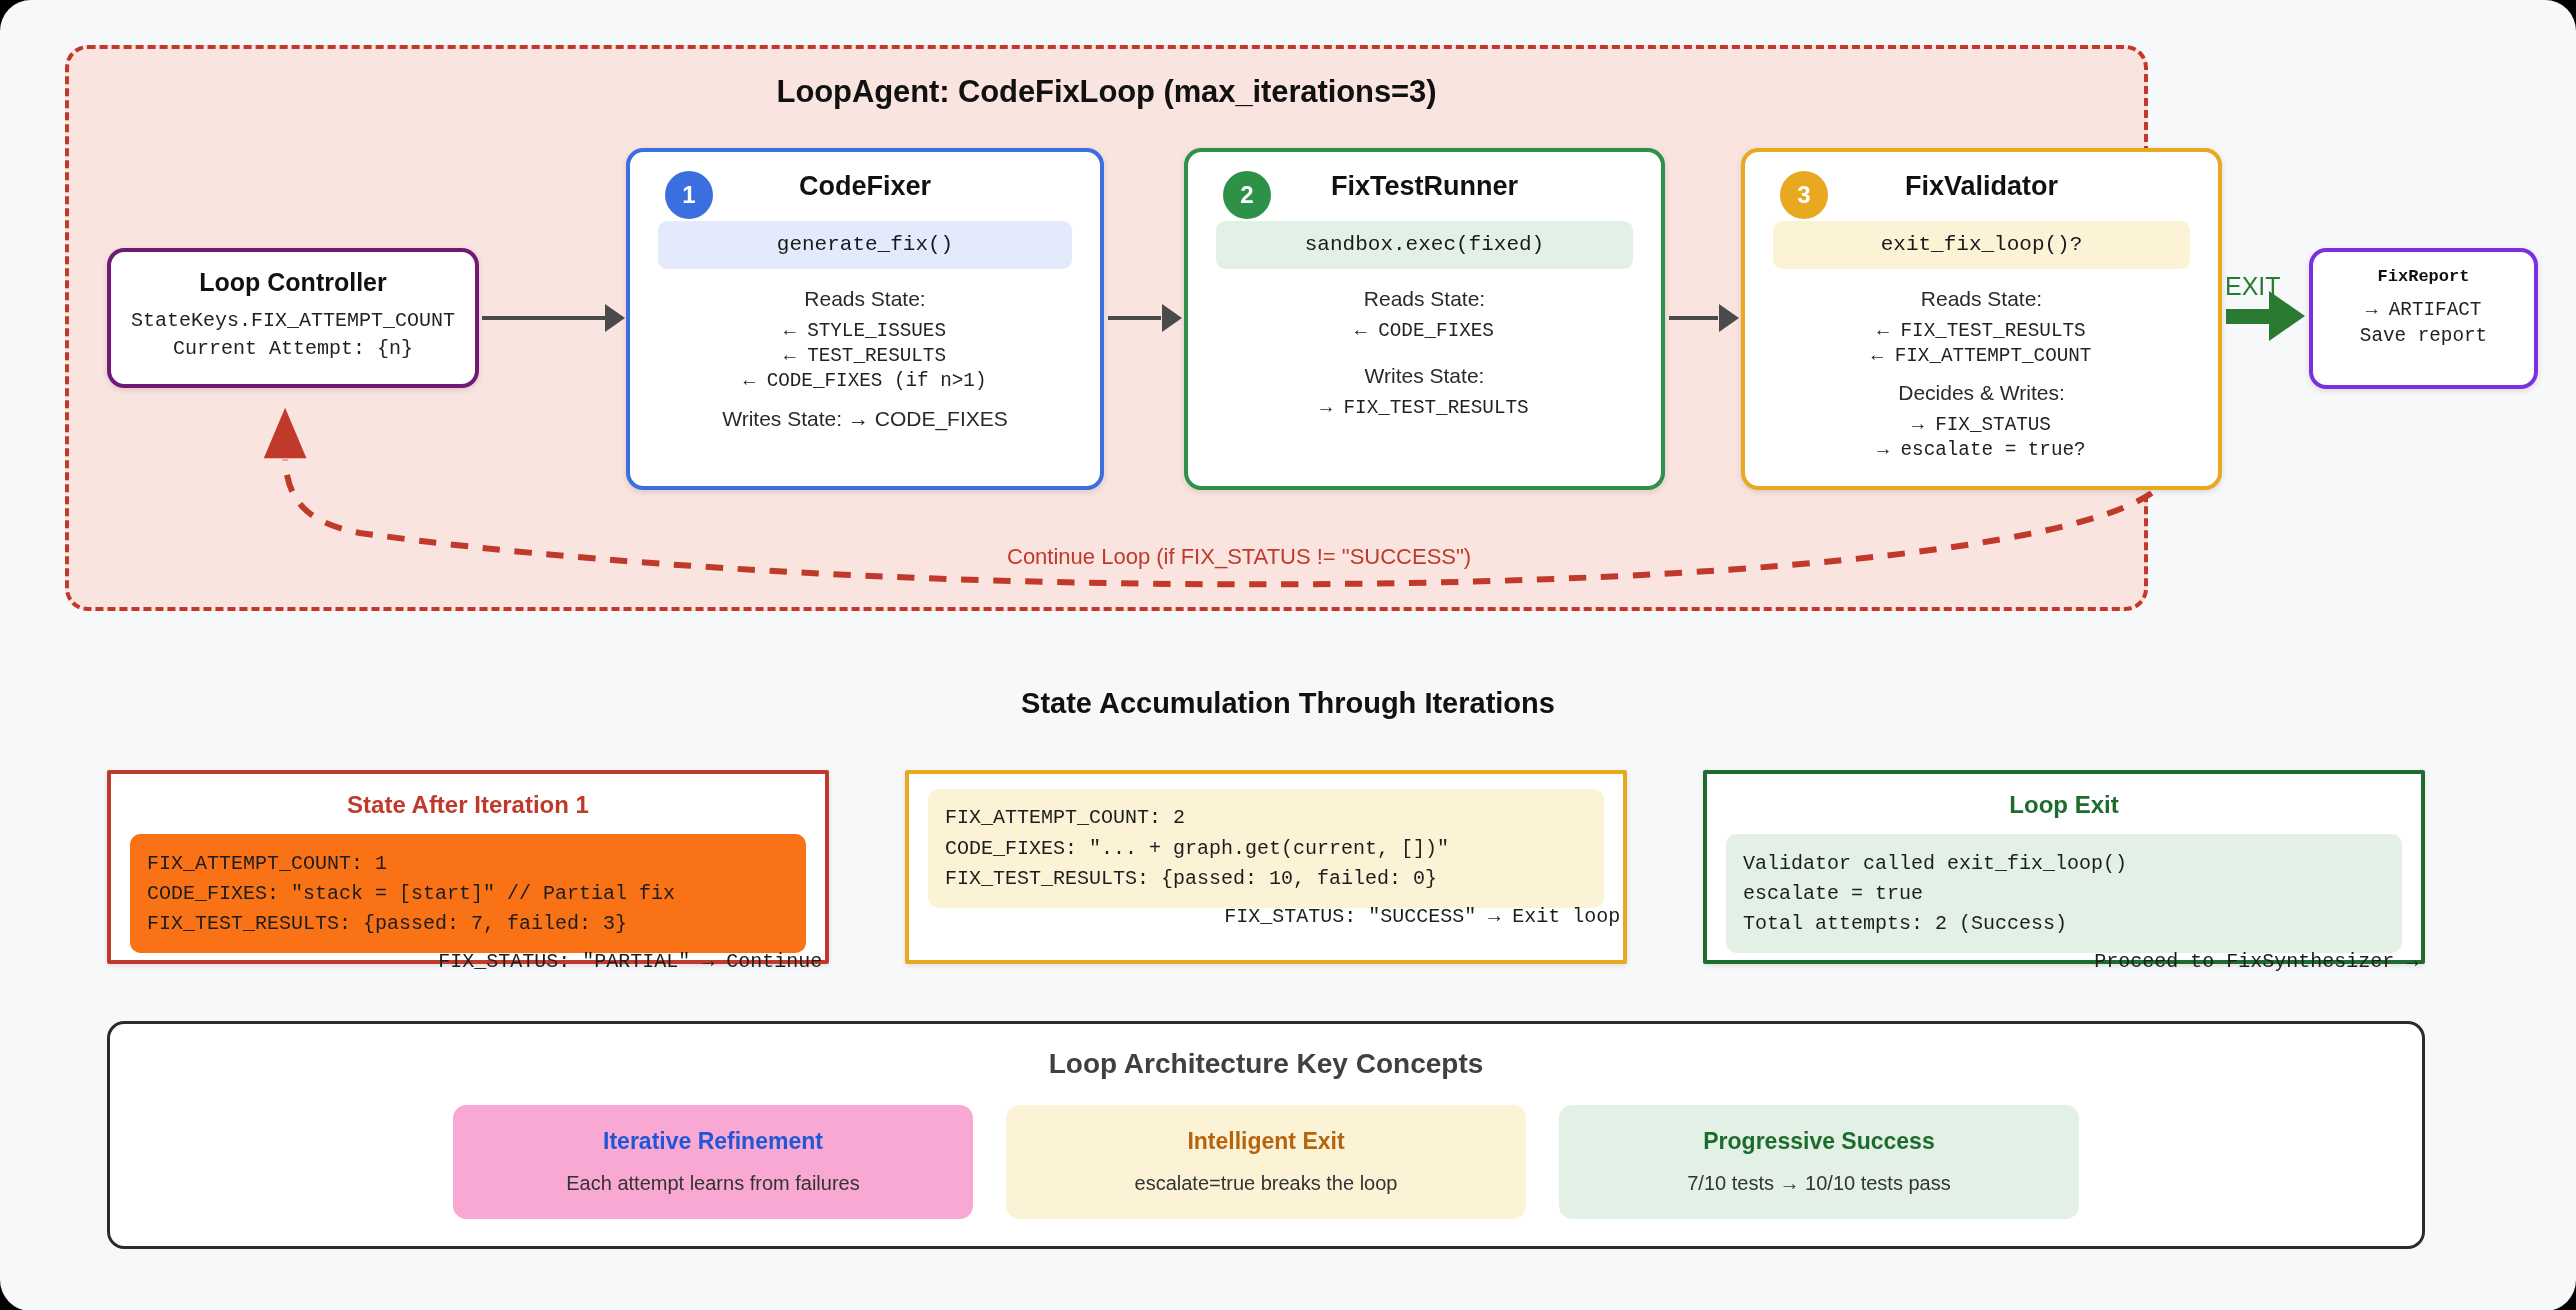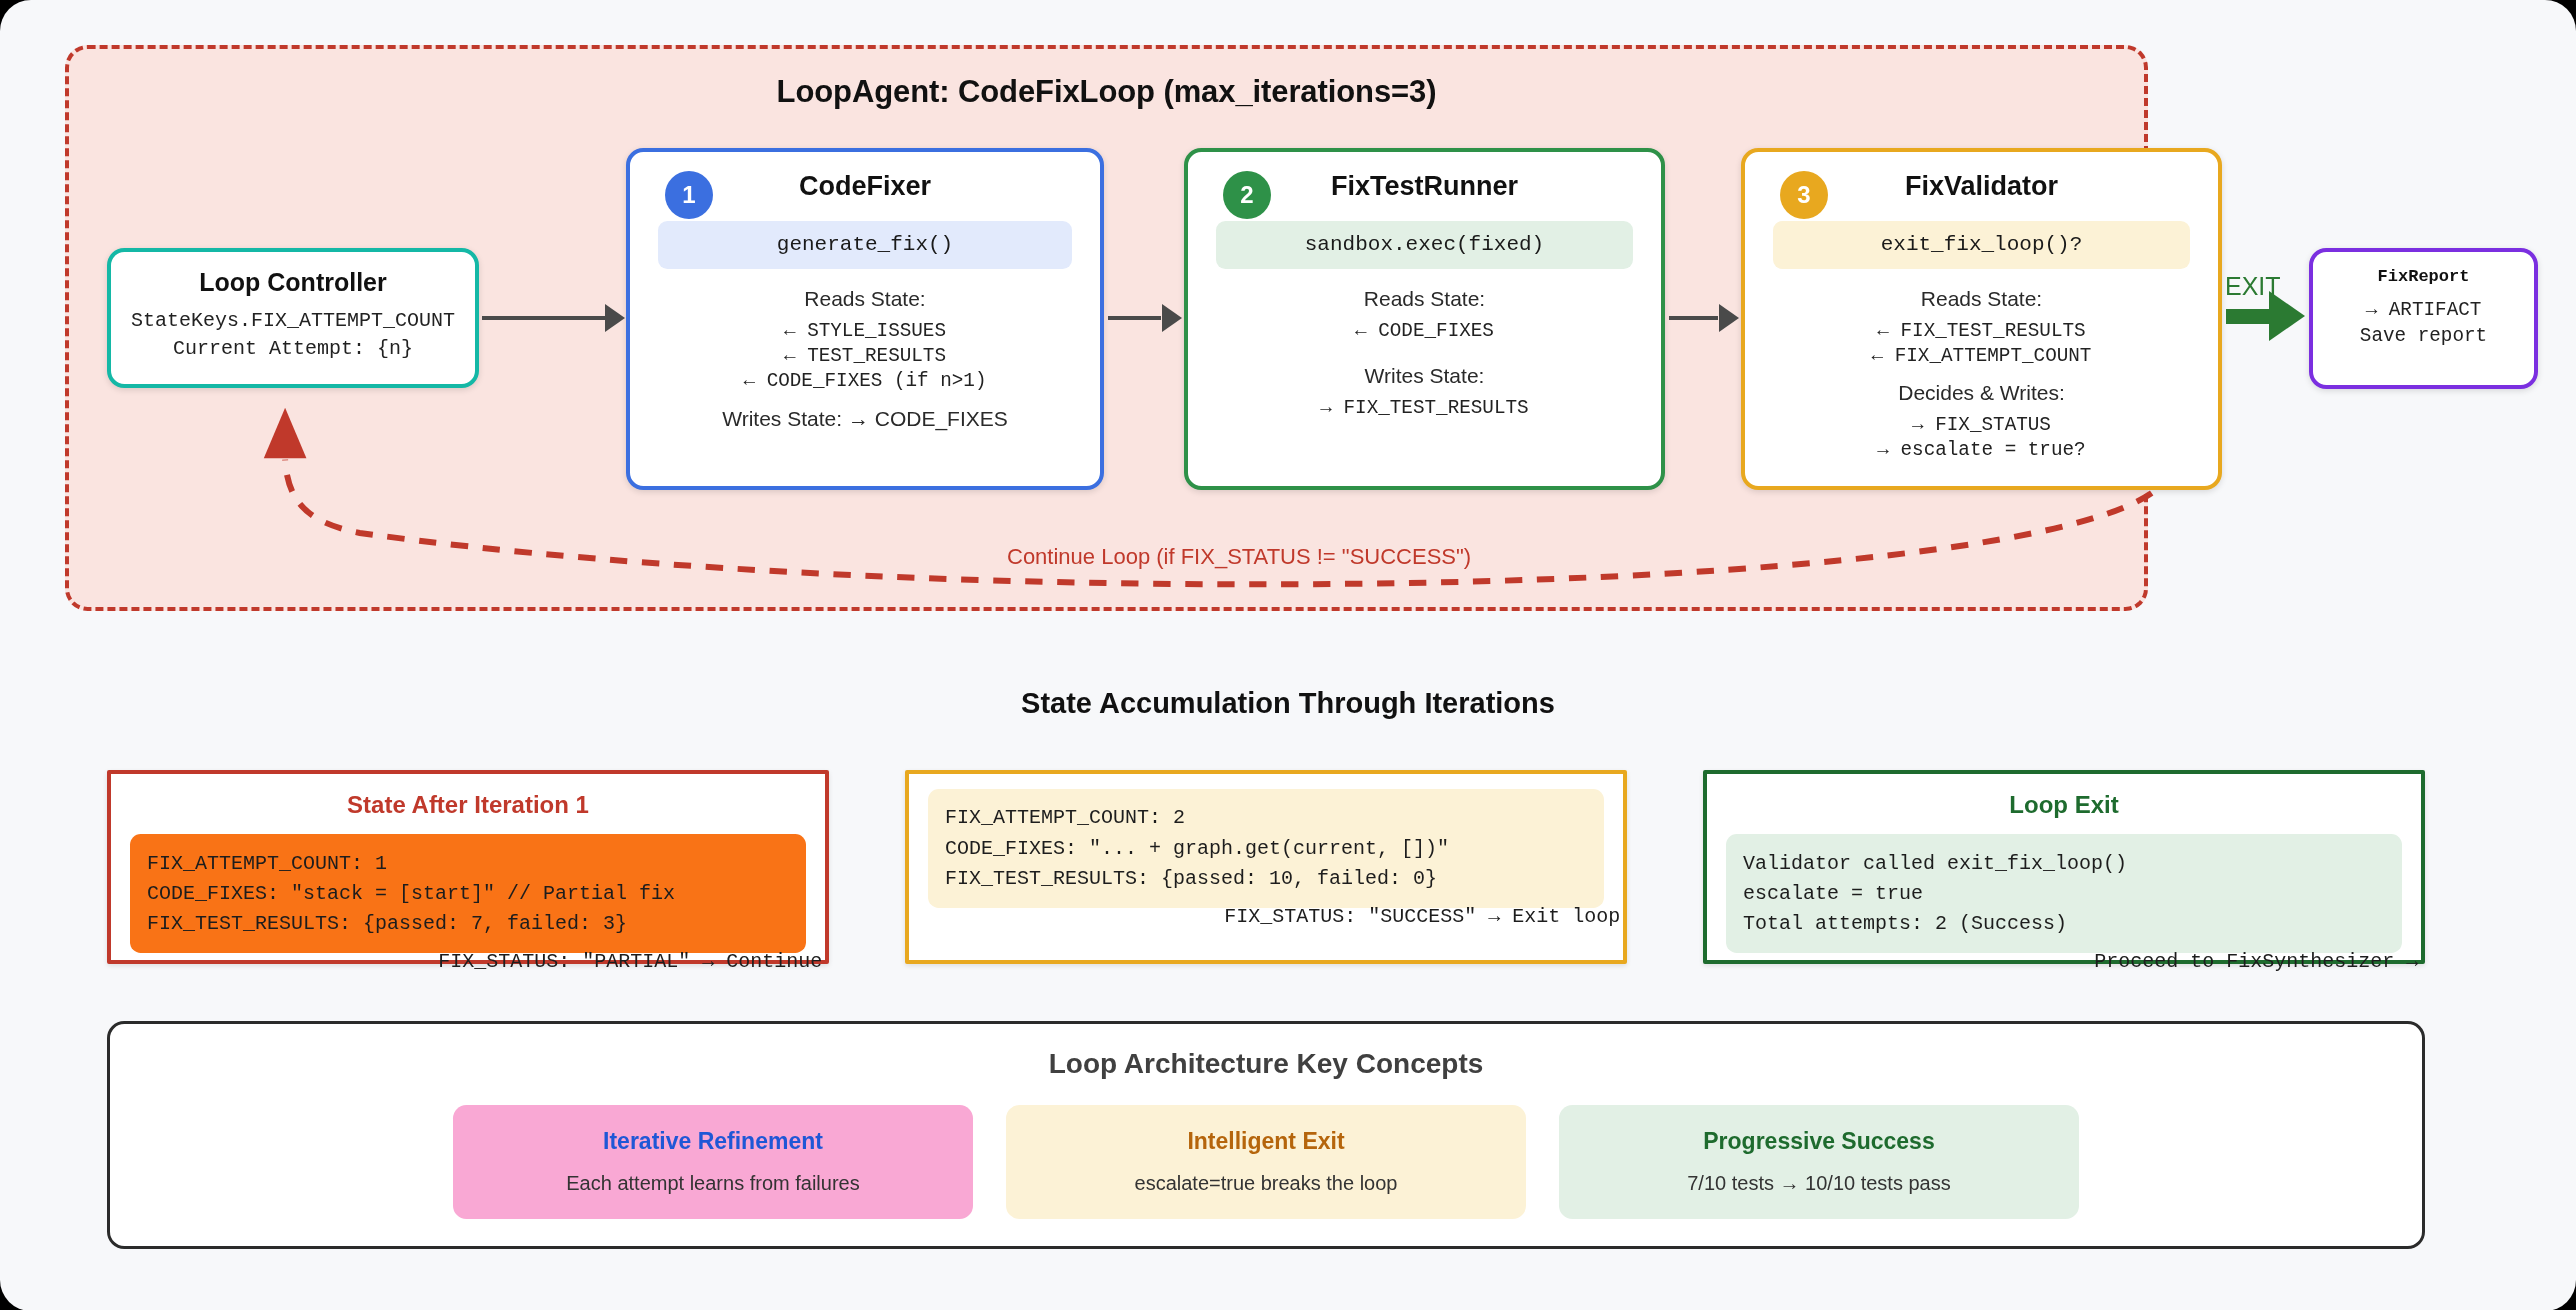--- a/index.html
+++ b/index.html
@@ -95,21 +95,21 @@
     align-items: center;
     justify-content: center;
   }
 
   
   #loop-controller {
     left: 107px;
     top: 248px;
     width: 372px;
     height: 140px;
-    border: 4px solid #14b8a6;
+    border: 4px solid #701a75;
     padding-top: 16px;
   }
   #loop-controller .node-title { font-size: 25px; }
   #loop-controller .state-line { font-size: 20px; margin-top: 10.7px; }
 
   
   #code-fixer {
     left: 626px; top: 148px; width: 478px; height: 342px;
     border: 4px solid #3b6fe0;
   }

